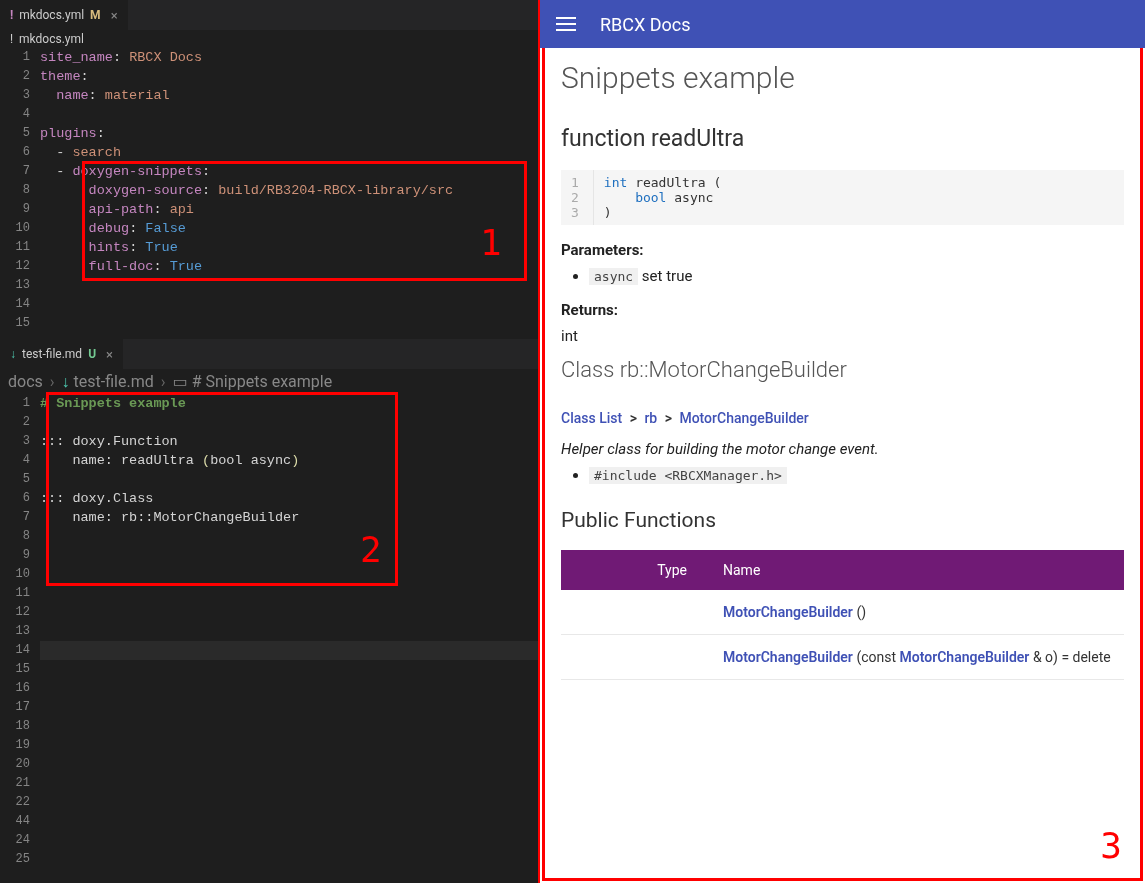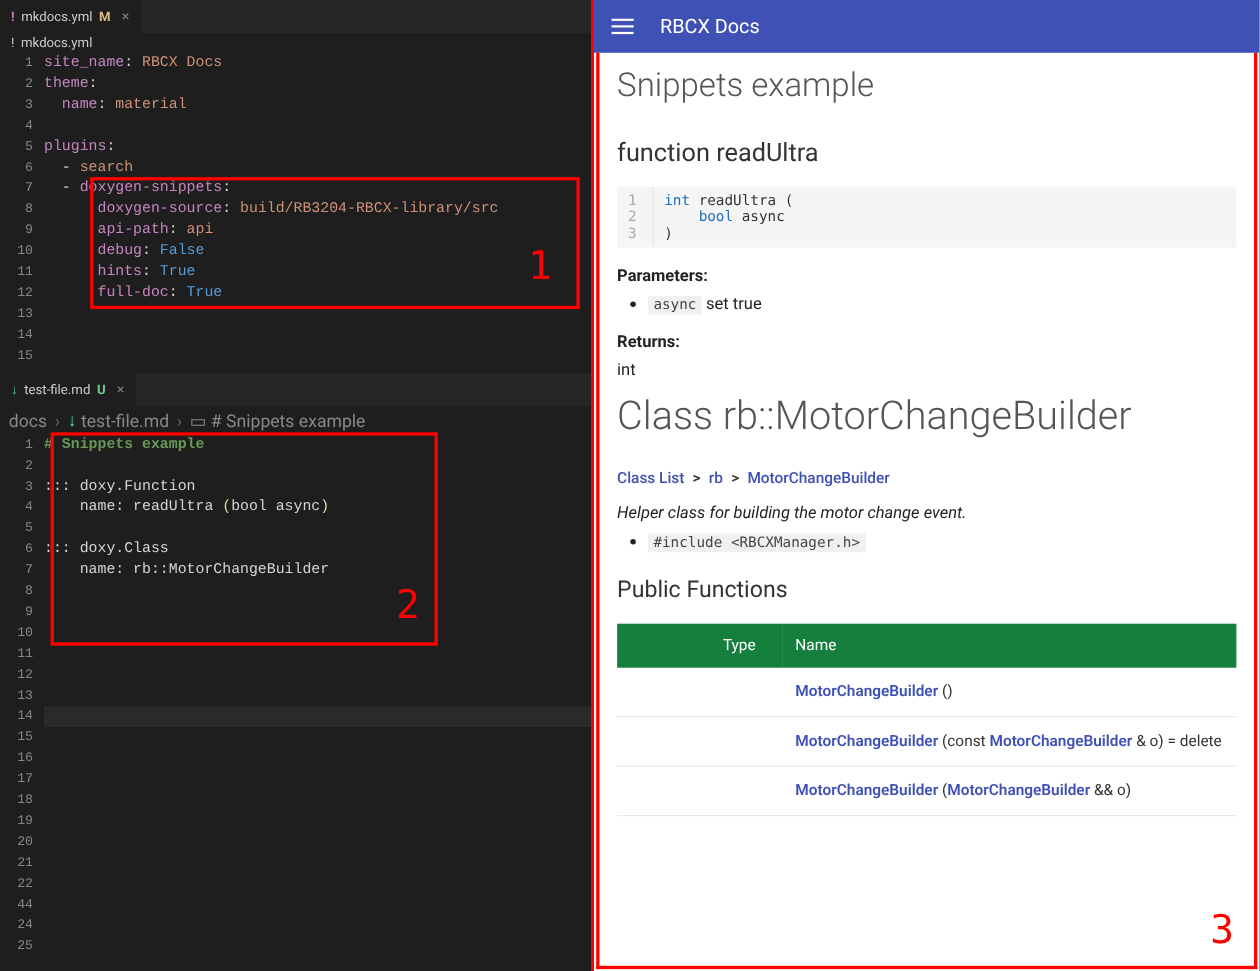--- a/index.html
+++ b/index.html
@@ -141,21 +141,21 @@
     font-weight: 300;
     color: #555;
     margin-bottom: 30px;
   }
   .doc-body h2 {
     font-size: 23px;
     font-weight: 400;
     color: #333;
     margin: 10px 0 18px 0;
   }
-  .doc-body h1.sec2 { font-size: 36px; color: #555; font-weight: 300; margin: 12px 0 28px 0; }
+  .doc-body h1.sec2 { font-size: 22px; color: #555; font-weight: 300; margin: 12px 0 28px 0; }
   .doc-body h2.pf { font-size: 21px; font-weight: 400; color: #333; margin: 24px 0 18px 0; }
   .codeblock {
     background: #f5f5f5;
     font-family: Consolas, monospace;
     font-size: 13px;
     display: flex;
     margin-bottom: 16px;
   }
   .codeblock .cg { color: #aaa; padding: 5px 14px 5px 10px; border-right: 1px solid #e5e5e5; text-align: right; }
   .codeblock .cc { padding: 5px 10px; white-space: pre; }
@@ -175,21 +175,21 @@
   .doc-body a { color: #3f51b5; text-decoration: none; font-weight: 500; font-size: 14px; }
   .bc-line { font-size: 14px; margin-bottom: 14px; }
   .bc-line strong { color: #333; font-weight: 600; }
   .sep2 { color: #333; font-weight: 600; margin: 0 4px; }
   .desc-i { font-style: italic; font-size: 15px; color: #333; margin-bottom: 14px; }
   table.pub {
     width: 100%;
     border-collapse: collapse;
     font-size: 14px;
   }
-  table.pub thead tr { background: #15803d; color: #fff; height: 40px; }
+  table.pub thead tr { background: #701a75; color: #fff; height: 40px; }
   table.pub th { font-weight: 400; text-align: left; padding: 0 12px; }
   table.pub th.tcol { text-align: right; width: 150px; padding-right: 24px; }
   table.pub td { padding: 14px 12px; border-bottom: 1px solid #e8e8e8; color: #333; }
   table.pub td.tcol { text-align: right; }
   table.pub td a { font-weight: 600; }
 </style>
 </head>
 <body>
 
 <div class="left-pane">
@@ -340,22 +340,18 @@
       </thead>
       <tbody id="pub-rows">
           <tr>
             <td class="tcol"></td>
             <td><a>MotorChangeBuilder</a><span> ()</span></td>
           </tr>
           <tr>
             <td class="tcol"></td>
             <td><a>MotorChangeBuilder</a><span> (const </span><a>MotorChangeBuilder</a><span> &amp; o) = delete</span></td>
           </tr>
-          <tr>
-            <td class="tcol"></td>
-            <td><a>MotorChangeBuilder</a><span> (</span><a>MotorChangeBuilder</a><span> &amp;&amp; o)</span></td>
-          </tr>
         </tbody>
     </table>
 
     <div class="red-num" style="right:18px; bottom:12px;">3</div>
   </div>
 </div>
 
 </body></html>

